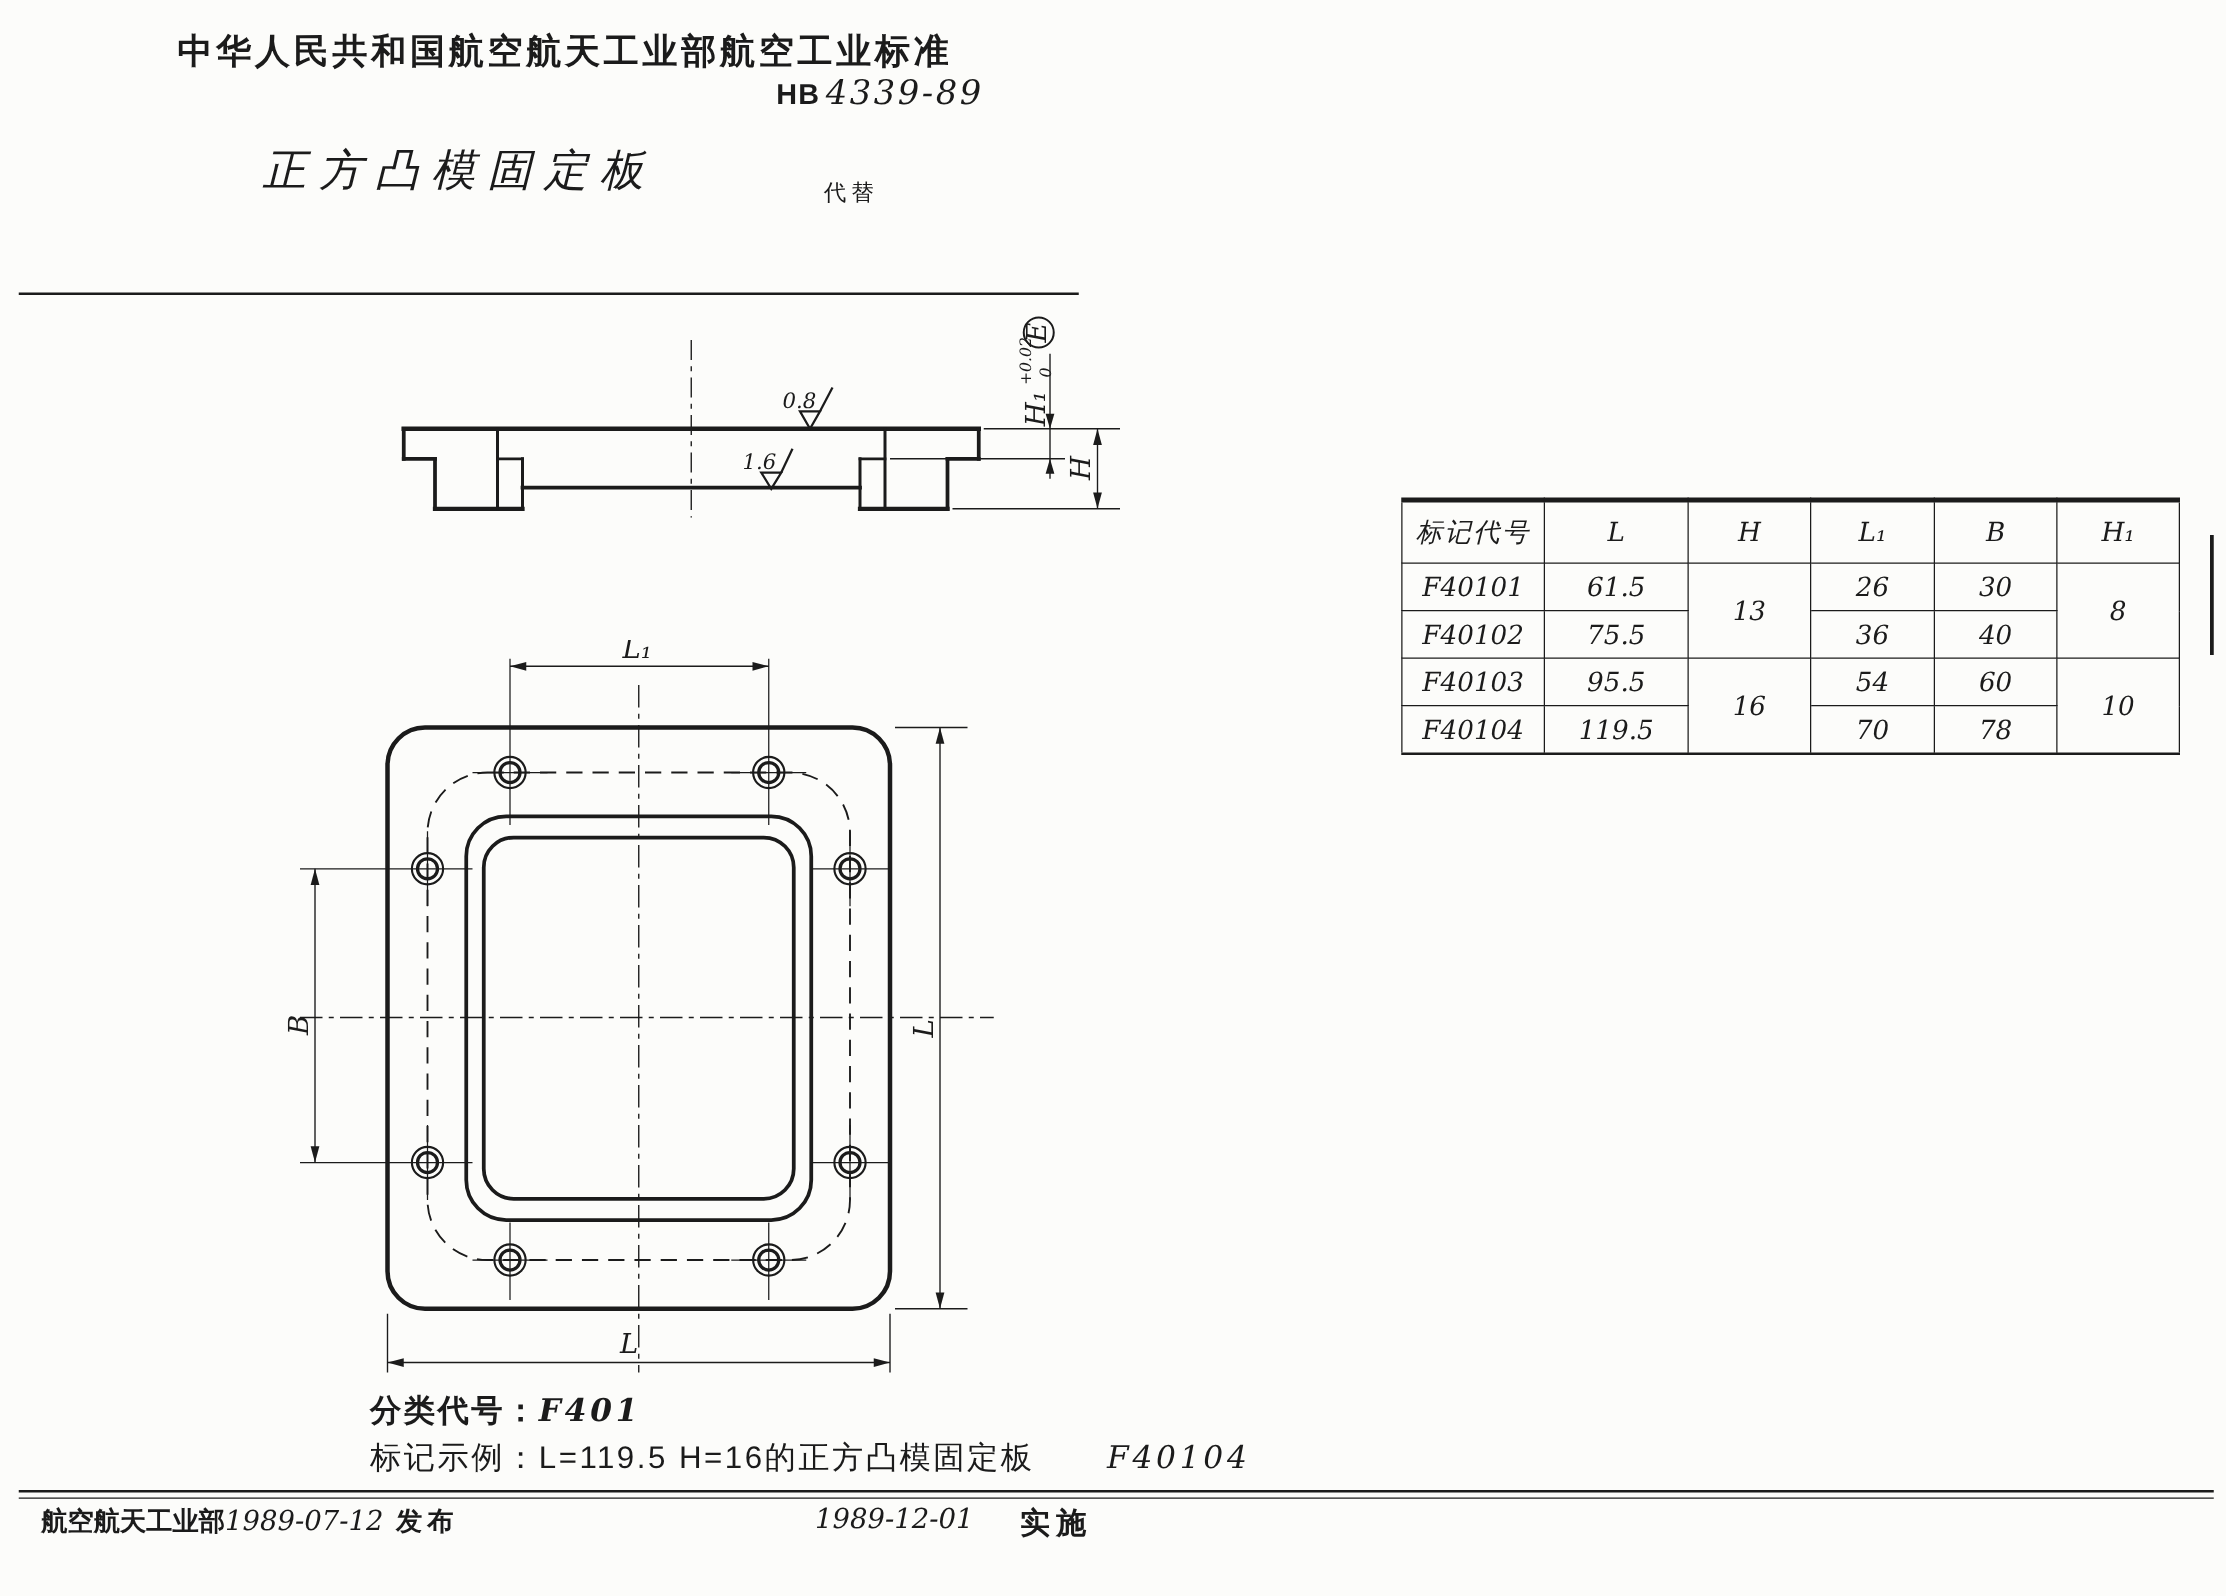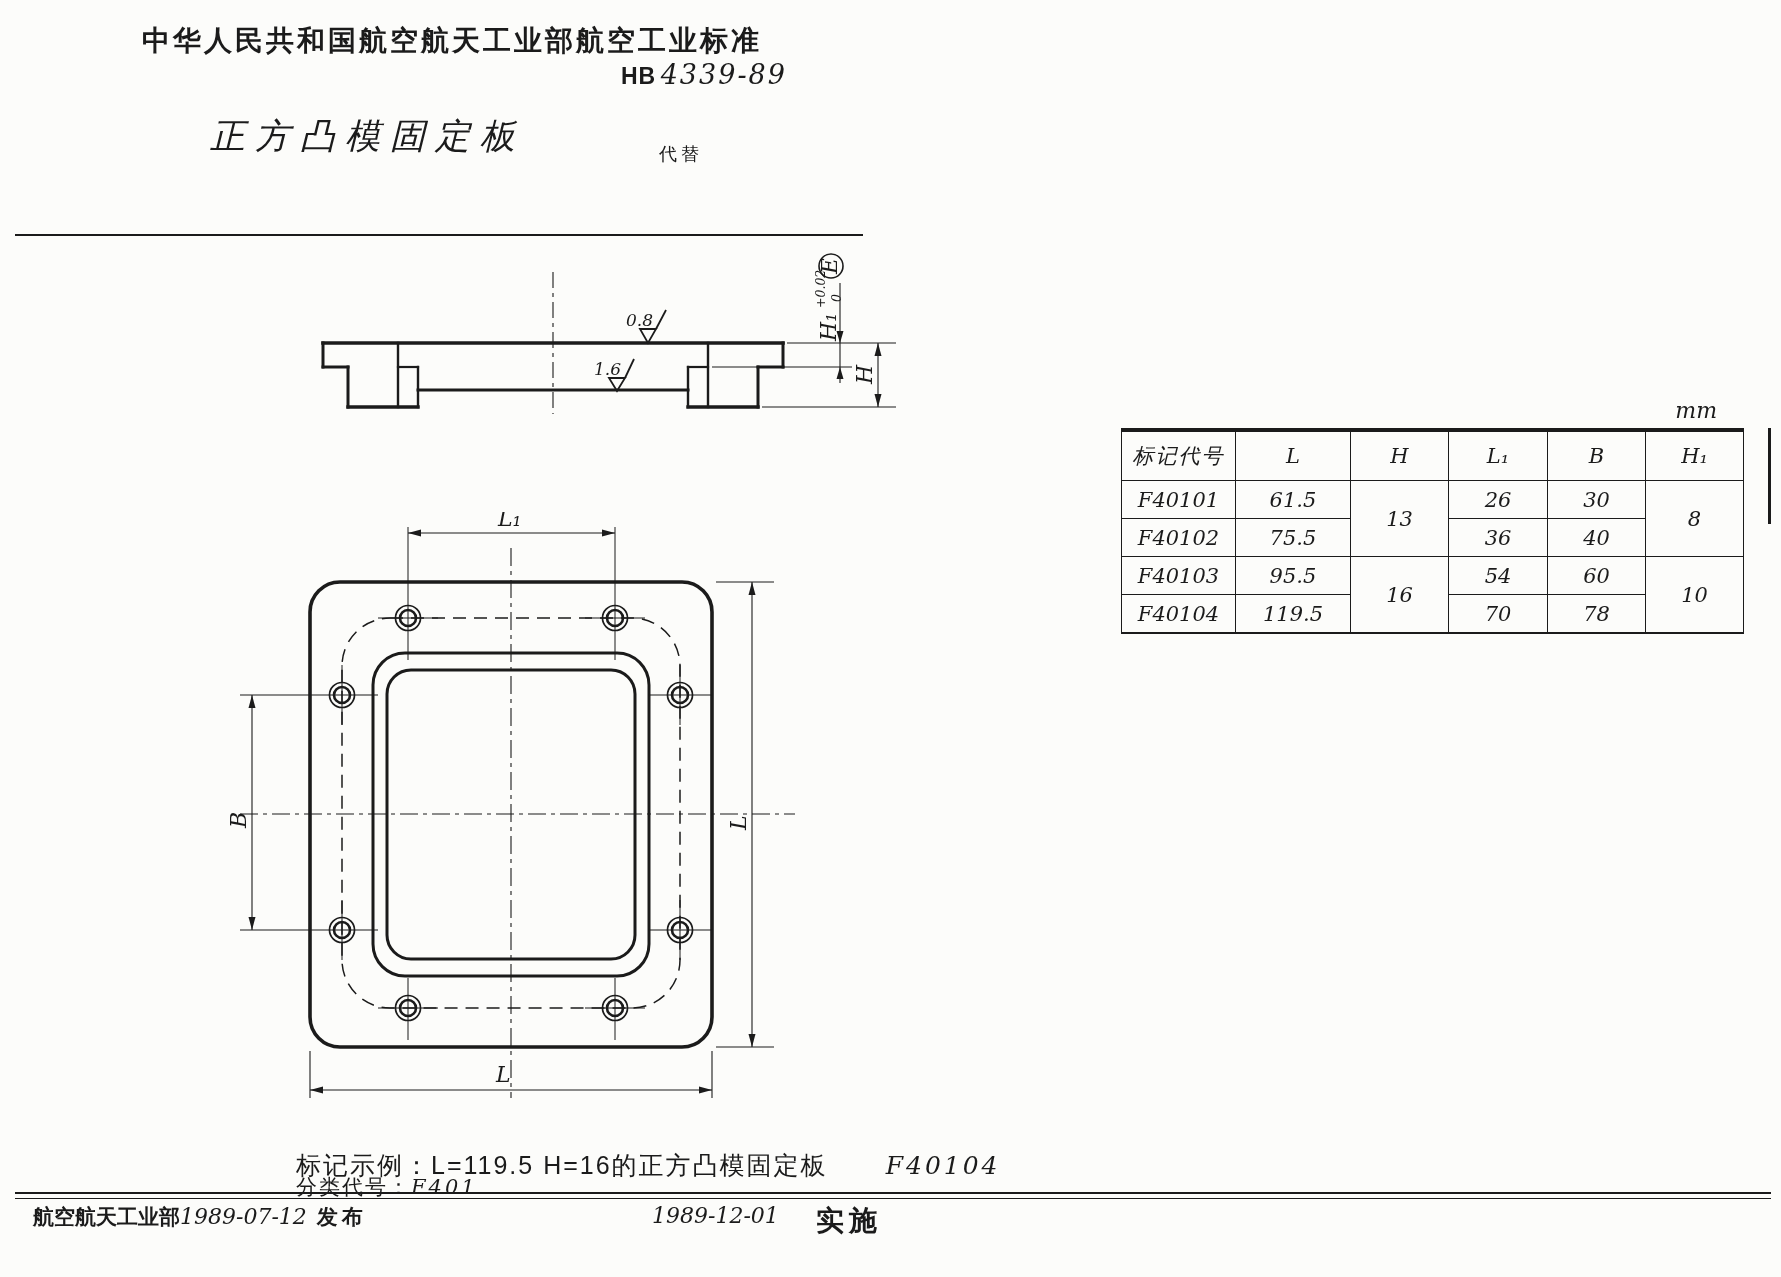--- a/index.html
+++ b/index.html
@@ -25,31 +25,31 @@
     border:1.6px solid #1b1b1b;text-align:center;vertical-align:middle;
     font-family:"DejaVu Serif",serif;font-style:italic;font-size:21px;font-weight:normal;
     padding:0;
   }
   table.size tr.hdr th{height:48px;}
   table.size tr.r td{height:37px;}
   th.cjk{font-family:"Liberation Sans",sans-serif;font-style:normal;font-size:19px;letter-spacing:2px;}
   table.size{border-top:4px solid #1b1b1b;border-bottom:2.5px solid #1b1b1b;}
   .tbl-tick{left:1768px;top:428px;width:2.5px;height:96px;background:#1b1b1b;}
   
-  .note1{left:296px;top:1173px;font-size:21px;letter-spacing:2px;}
+  .note1{left:296px;top:1112px;font-size:25px;letter-spacing:2px;font-weight:bold;}
   .note2{left:296px;top:1149px;font-size:25px;letter-spacing:2px;}
   .hand{font-family:"DejaVu Serif",serif;font-style:italic;text-align:right;}
   .note-code{font-family:"DejaVu Serif",serif;font-style:italic;letter-spacing:3px;}
   .mark-code{margin-left:58px;}
   .footer-rule{left:15px;top:1192px;width:1756px;height:4px;border-top:2.5px solid #1b1b1b;border-bottom:1.2px solid #1b1b1b;}
   .f-left{left:33px;top:1203px;font-size:21px;font-weight:bold;}
   .f-left .hand{font-weight:normal;font-size:22px;}
   .f-issue{margin-left:10px;letter-spacing:4px;text-align:center;}
   .f-center{left:652px;top:1203px;font-size:22px;}
-  .f-right{left:816px;top:1202px;font-size:28px;font-weight:bold;letter-spacing:5px;}
+  .f-right{left:816px;top:1202px;font-size:24px;font-weight:bold;letter-spacing:5px;}
   
   svg text{fill:#1b1b1b;}
   .dimtxt{font-family:"DejaVu Serif",serif;font-style:italic;font-size:22px;}
   .dimtxt-sm{font-family:"DejaVu Serif",serif;font-style:italic;font-size:12.5px;}
   .rough{font-family:"DejaVu Serif",serif;font-style:italic;font-size:17px;}
   .ink{stroke:#1b1b1b;fill:none;}
 </style>
 </head>
 <body>
 
@@ -225,21 +225,20 @@
     <line class="ink" x1="310" y1="1051" x2="310" y2="1098" stroke-width="1.1"></line>
     <line class="ink" x1="712" y1="1051" x2="712" y2="1098" stroke-width="1.1"></line>
     <line class="ink" x1="310" y1="1090" x2="712" y2="1090" stroke-width="1.1"></line>
     <polygon fill="#1b1b1b" points="310,1090 323,1086.5 323,1093.5"></polygon>
     <polygon fill="#1b1b1b" points="712,1090 699,1086.5 699,1093.5"></polygon>
     <text class="dimtxt" x="496" y="1082">L</text>
   </g>
 </svg>
 
 <div class="abs tbl-wrap">
-  <div class="unit-label">mm</div>
   <table class="size">
     <colgroup>
       <col style="width:114px">
         <col style="width:115px">
         <col style="width:98px">
       <col style="width:99px">
         <col style="width:98px">
         <col style="width:98px">
     </colgroup>
     <tbody>

